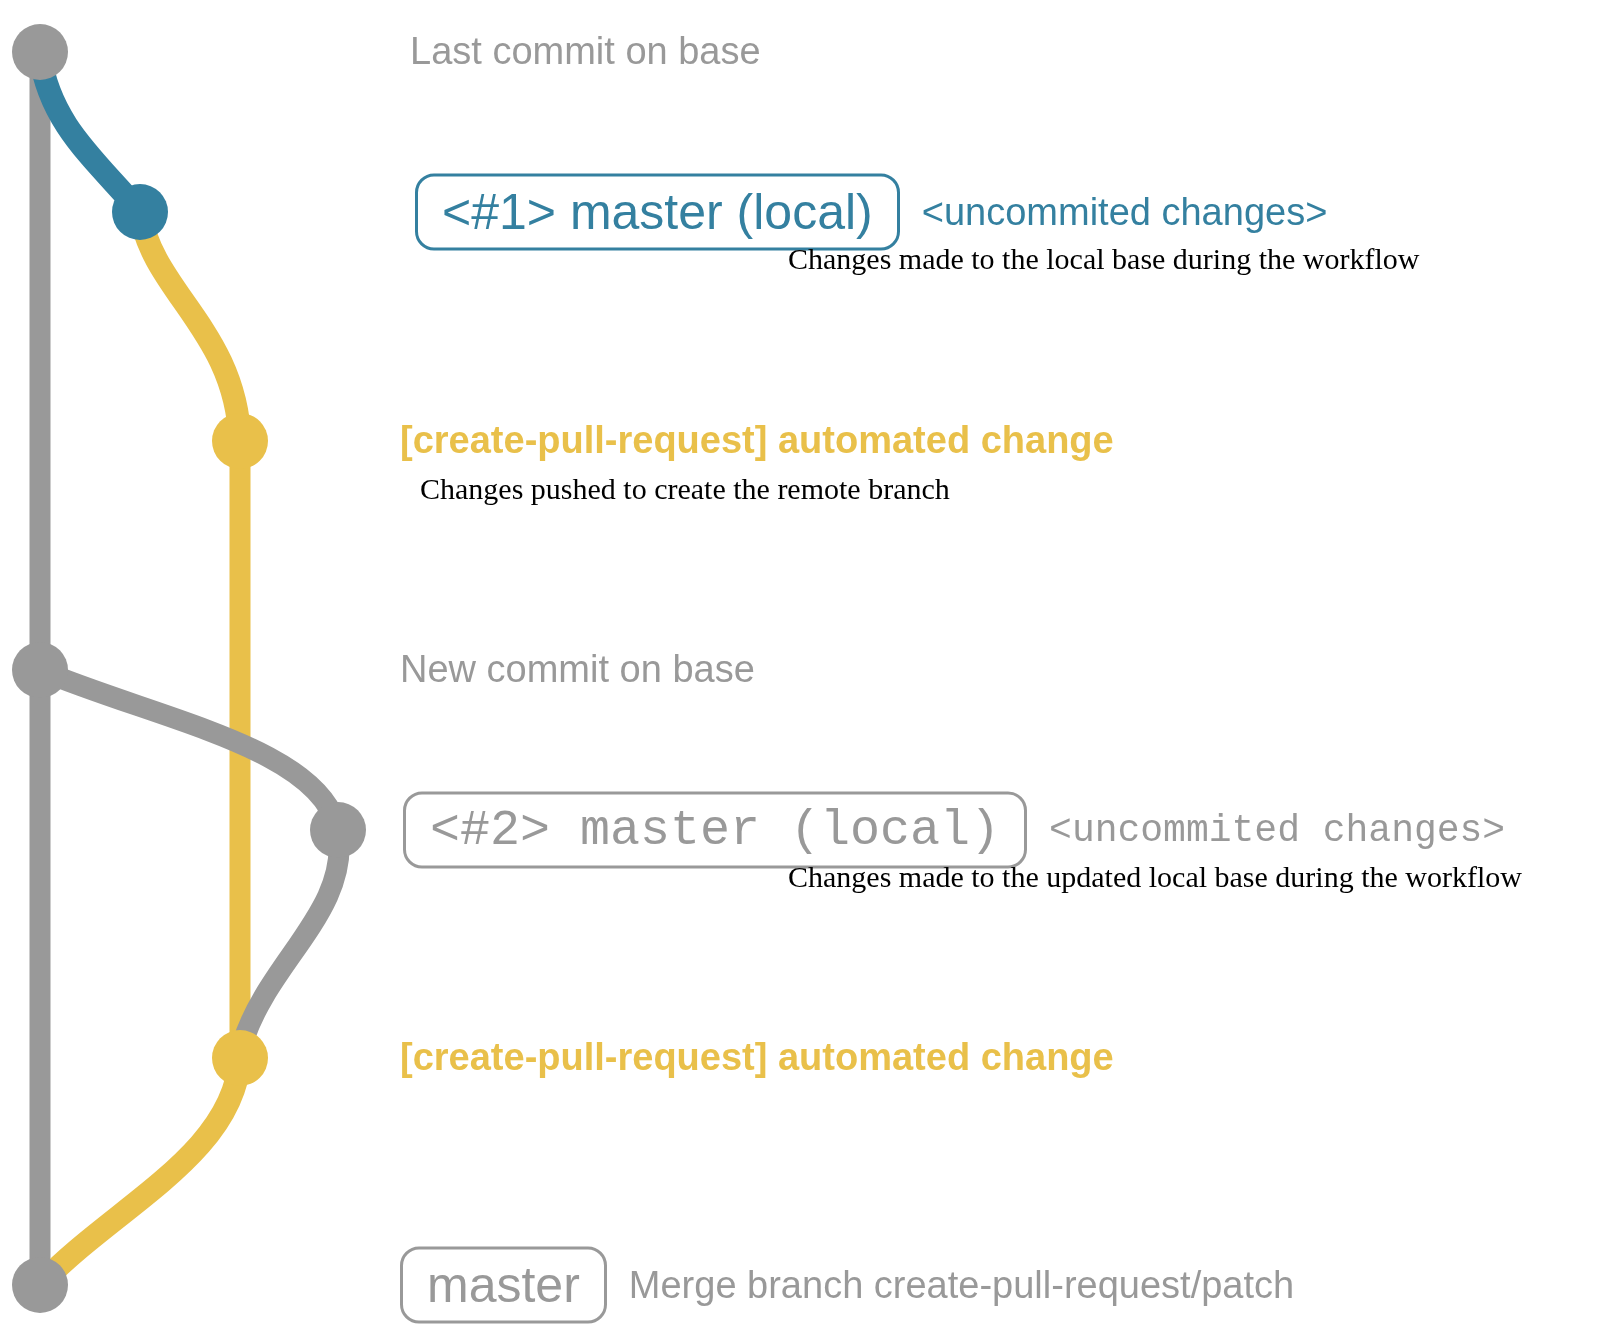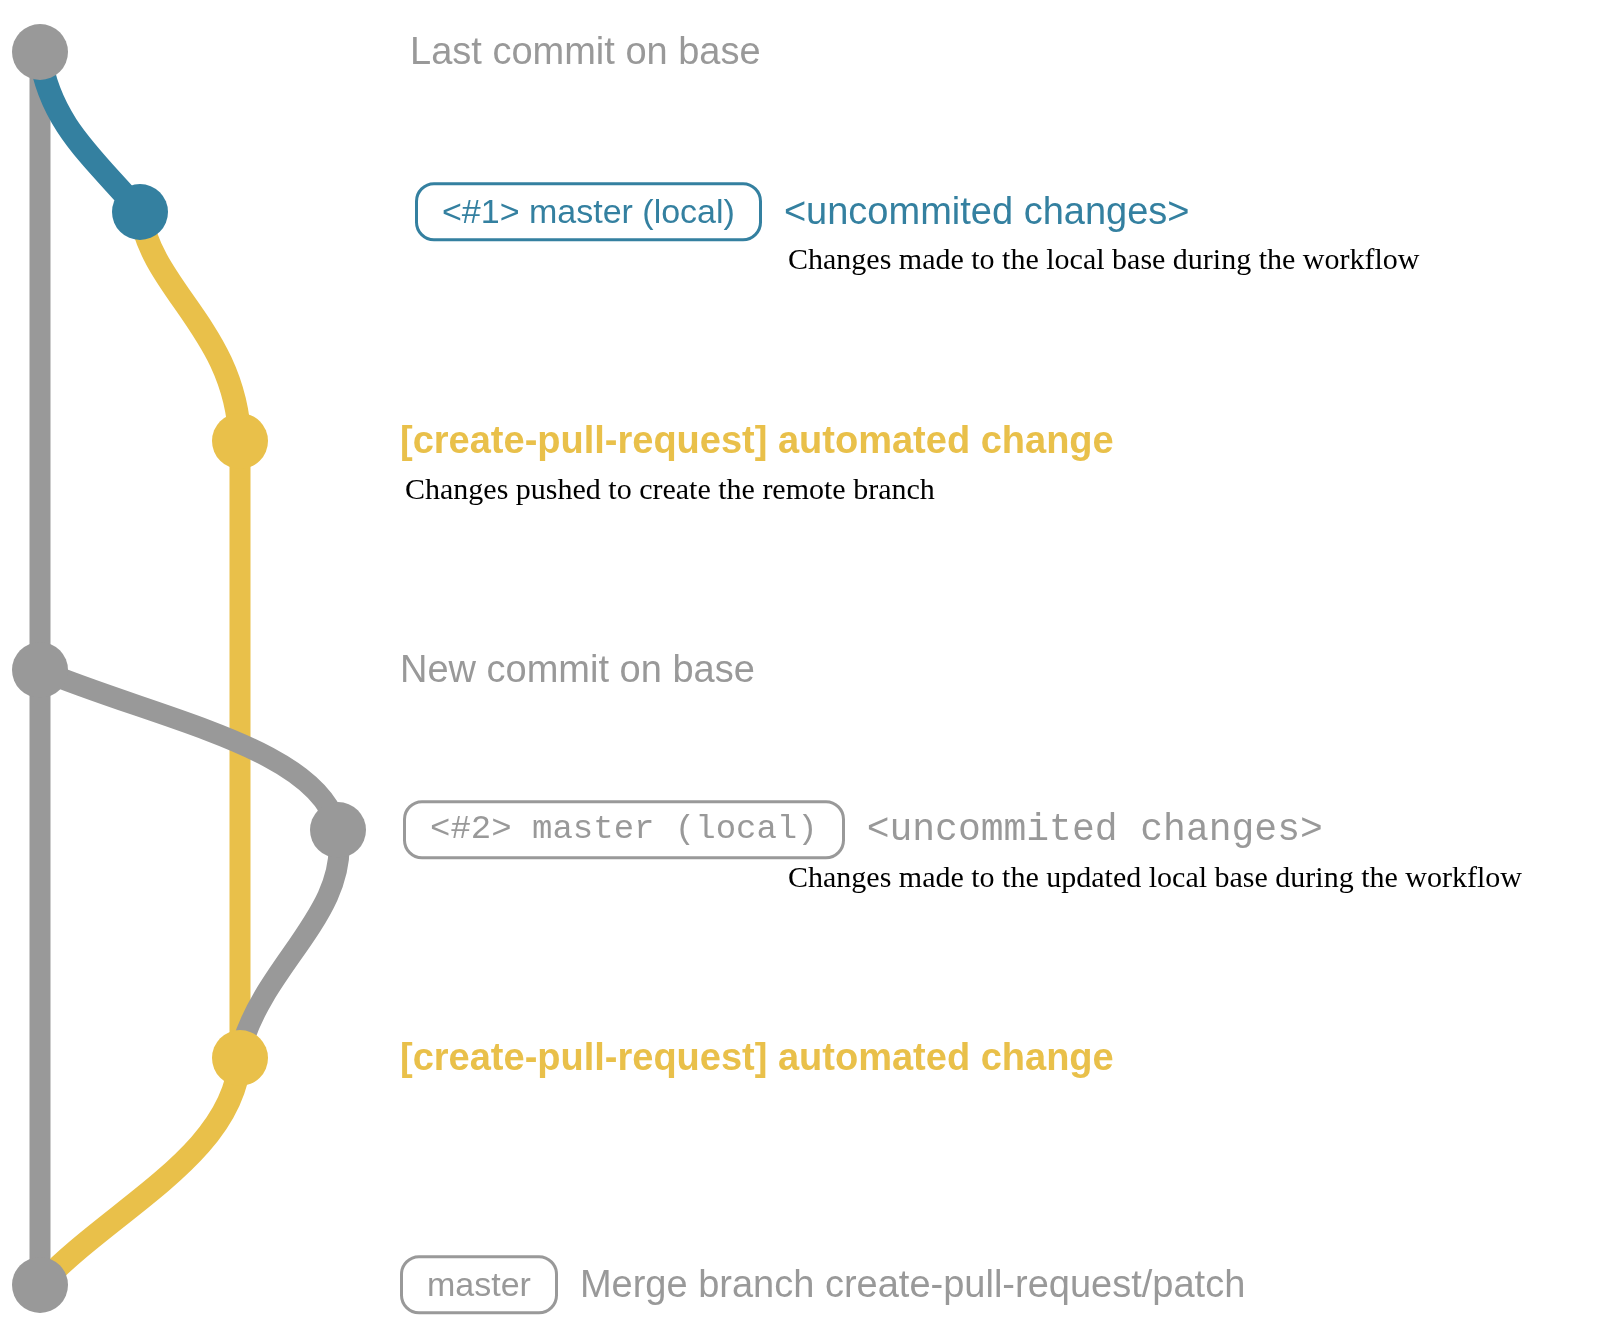--- a/index.html
+++ b/index.html
@@ -39,21 +39,21 @@
   }
   .label {
     font-size: 38px;
     line-height: 1.15;
   }
   .branch-box {
     display: inline-block;
     border: 3px solid currentColor;
     border-radius: 19px;
     padding: 8px 24px;
-    font-size: 34px;
+    font-size: 50px;
     line-height: 1.1;
   }
   .note {
     position: absolute;
     transform: translateY(-50%);
     font-family: "Liberation Serif", serif;
     font-size: 30px;
     color: var(--note);
     white-space: nowrap;
   }
@@ -97,21 +97,21 @@
 
   <div class="row" style="left:415px; top:212px;">
     <span class="branch-box c-blue">&lt;#1&gt; master (local)</span>
     <span class="label c-blue">&lt;uncommited changes&gt;</span>
   </div>
   <div class="note" style="left:788px; top:259px;">Changes made to the local base during the workflow</div>
 
   <div class="row" style="left:400px; top:441px;">
     <span class="label c-yellow">[create-pull-request] automated change</span>
   </div>
-  <div class="note" style="left:405px; top:489px;">Changes pushed to create the remote branch</div>
+  <div class="note" style="left:420px; top:489px;">Changes pushed to create the remote branch</div>
 
   <div class="row" style="left:400px; top:670px;">
     <span class="label c-gray">New commit on base</span>
   </div>
 
   <div class="row" style="left:403px; top:830px;font-family:Liberation Mono, monospace;">
     <span class="branch-box c-gray">&lt;#2&gt; master (local)</span>
     <span class="label c-gray">&lt;uncommited changes&gt;</span>
   </div>
   <div class="note" style="left:788px; top:877px;">Changes made to the updated local base during the workflow</div>

